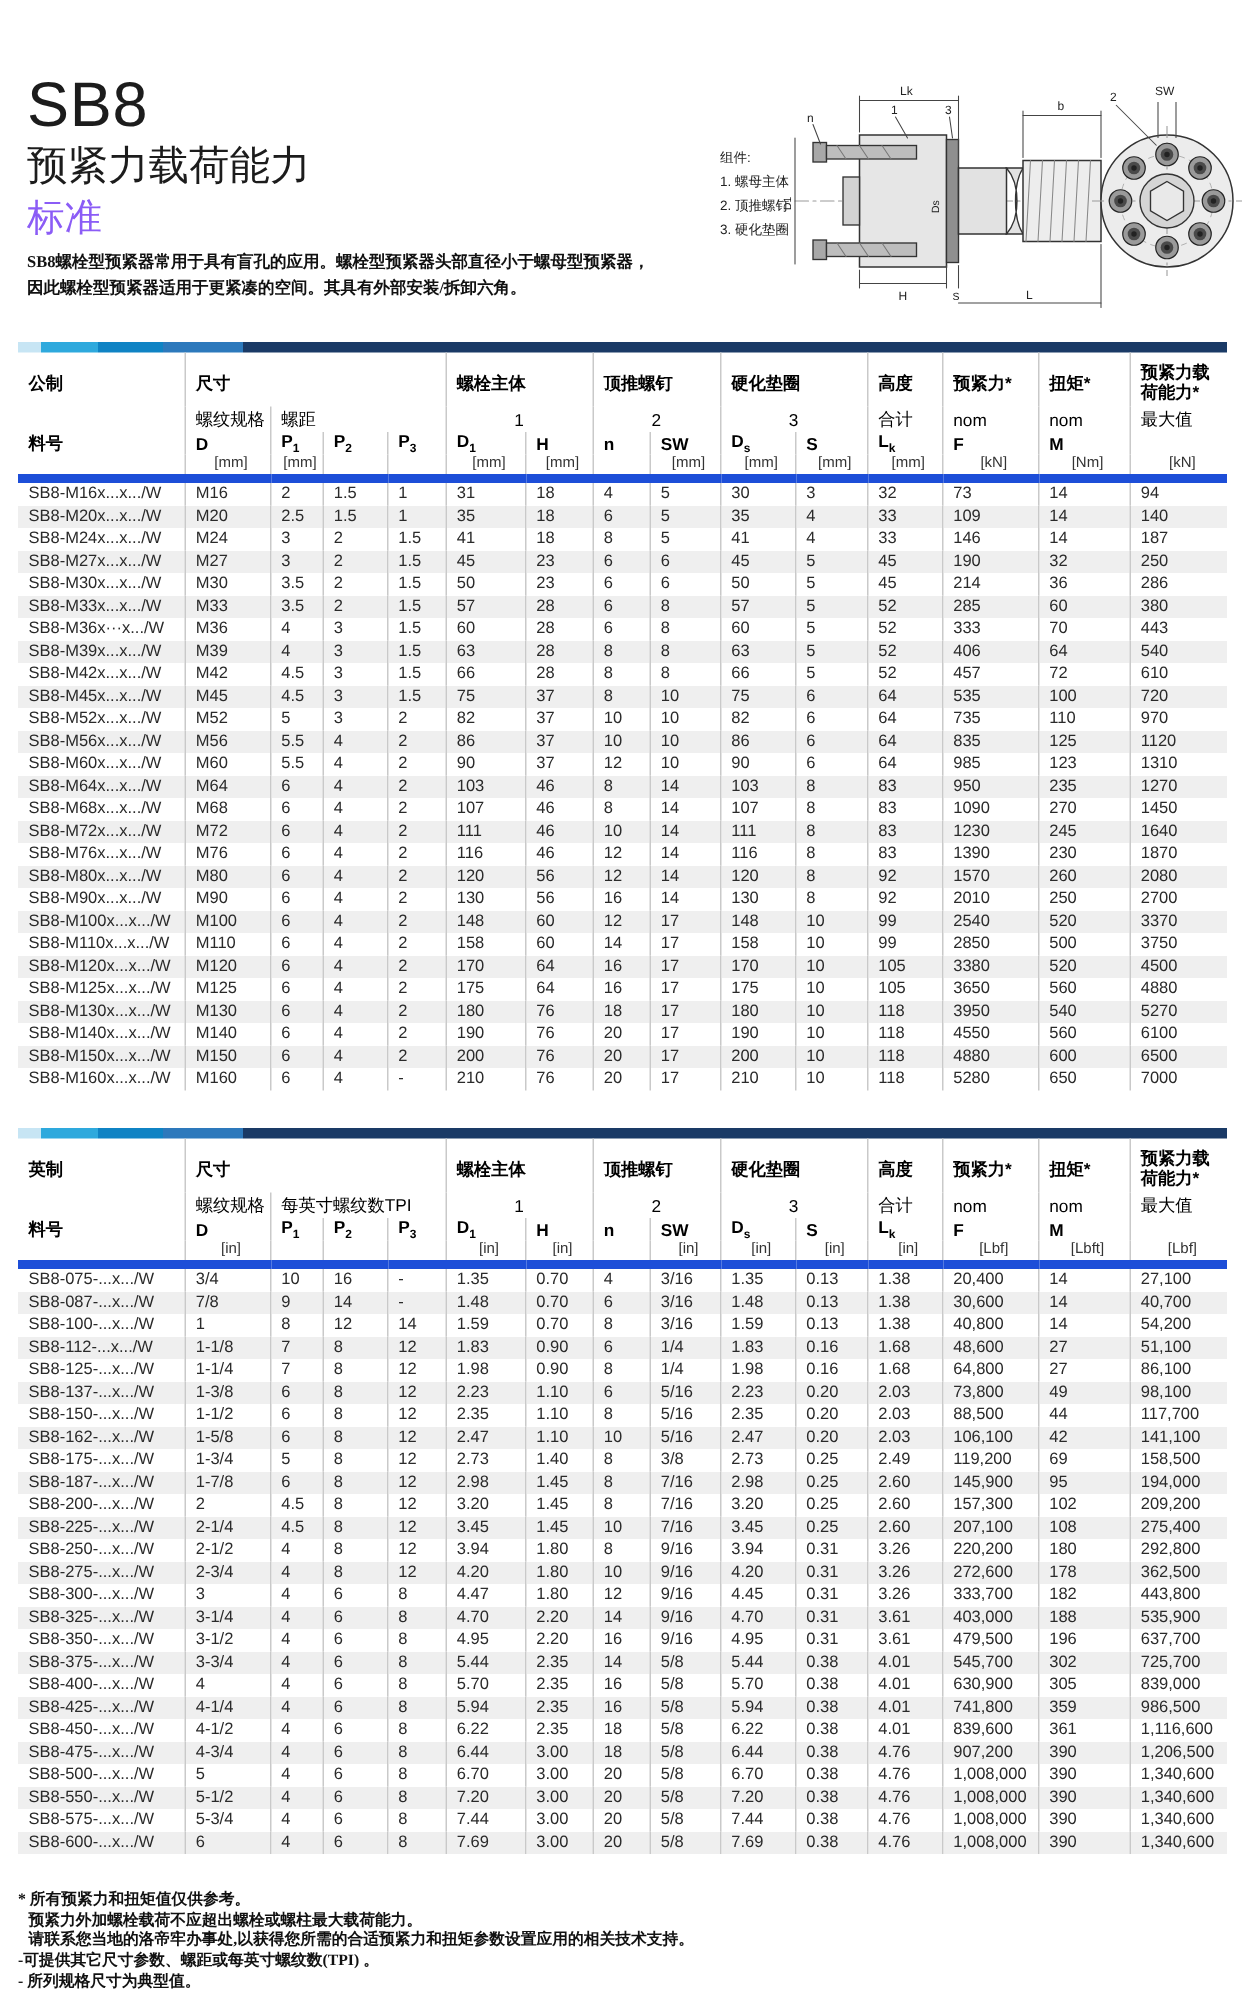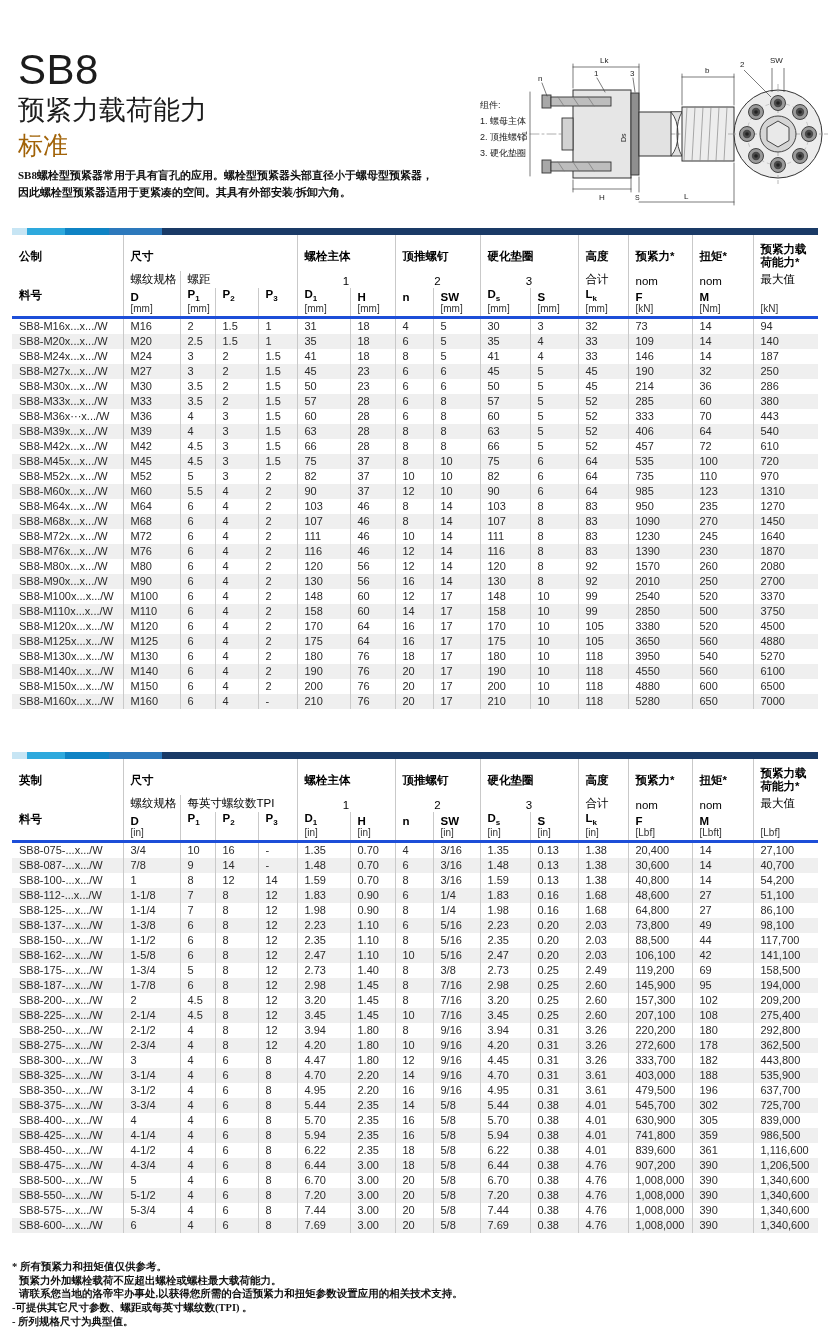--- a/index.html
+++ b/index.html
@@ -1,40 +1,40 @@
 <!DOCTYPE html>
 <html><head>
 <meta charset="utf-8">
 <style>
   html,body{margin:0;padding:0;background:#fff;}
   body{width:830px;height:1328px;position:relative;font-family:"Liberation Sans",sans-serif;color:#1a1a1a;overflow:hidden;}
   .title-block{position:absolute;left:18px;top:48px;}
   .product-code{font-size:42px;font-weight:400;color:#1c1c1c;line-height:1.05;letter-spacing:.5px;}
   .product-name{font-size:27px;color:#1c1c1c;line-height:1.15;margin-top:3px;}
-  .variant{font-size:25px;color:#a16207;line-height:1.15;margin-top:5px;}
+  .variant{font-size:25px;color:#8b5cf6;line-height:1.15;margin-top:5px;}
   .desc{margin-top:7px;font-family:"Liberation Serif",serif;font-weight:bold;font-size:11px;line-height:1.55;color:#111;}
   .diagram{position:absolute;left:478px;top:50px;width:350px;height:170px;}
   .table-wrap{position:absolute;left:12px;width:806px;}
   .wrap-metric{top:228px;}
   .wrap-imperial{top:752px;}
   .blue-bar{height:7px;width:806px;
     background:linear-gradient(to right,
       #c7e5f4 0,#c7e5f4 1.9%,
       #2ea9dd 1.9%,#2ea9dd 6.6%,
       #0f83c4 6.6%,#0f83c4 12%,
       #2d79bc 12%,#2d79bc 18.6%,
       #1a3a66 18.6%,#1a3a66 100%);}
   table.datatable{border-collapse:collapse;table-layout:fixed;width:806px;font-size:11px;}
   table.datatable td{padding:0 2px 0 7px;white-space:nowrap;overflow:hidden;vertical-align:middle;}
   thead td{vertical-align:top;padding-top:2px;color:#000;}
   thead tr.r1 td{height:30px;font-weight:bold;font-size:11.5px;padding-top:6px;white-space:normal;line-height:1.1;}
   thead tr.r2 td{height:16px;font-weight:normal;font-size:11.5px;vertical-align:bottom;padding-bottom:1px;}
   thead tr.r3 td{height:15px;font-weight:bold;font-size:11.5px;vertical-align:bottom;}
   thead tr.r4 td{height:13px;font-weight:normal;font-size:10px;color:#333;vertical-align:top;}
-  thead tr.r4 td{border-bottom:3px solid #1d4ed8;}
+  thead tr.r4 td{border-bottom:6px solid #1d4ed8;text-align:center;}
   thead td.sup{ text-align:center;font-size:10px;font-weight:bold;padding:0;}
   tbody td{height:15px;line-height:15px;color:#2a2a2a;}
   tbody tr:nth-child(even){background:#efefef;}
   td:not(:first-child){border-left:1px solid #c9c9c9;}
   sub{font-size:8px;}
   .footnotes{position:absolute;left:12px;top:1260px;font-family:"Liberation Serif",serif;font-weight:bold;font-size:10.5px;line-height:1.3;color:#111;}
   .footnotes .fn{white-space:pre;}
   .fn.indent{padding-left:7px;}
   svg text{font-family:"Liberation Sans",sans-serif;}
 </style>
@@ -437,20 +437,37 @@
           <td>10</td>
           <td>10</td>
           <td>82</td>
           <td>6</td>
           <td>64</td>
           <td>735</td>
           <td>110</td>
           <td>970</td>
         </tr>
         <tr>
+          <td>SB8-M56x...x.../W</td>
+          <td>M56</td>
+          <td>5.5</td>
+          <td>4</td>
+          <td>2</td>
+          <td>86</td>
+          <td>37</td>
+          <td>10</td>
+          <td>10</td>
+          <td>86</td>
+          <td>6</td>
+          <td>64</td>
+          <td>835</td>
+          <td>125</td>
+          <td>1120</td>
+        </tr>
+        <tr>
           <td>SB8-M60x...x.../W</td>
           <td>M60</td>
           <td>5.5</td>
           <td>4</td>
           <td>2</td>
           <td>90</td>
           <td>37</td>
           <td>12</td>
           <td>10</td>
           <td>90</td>

